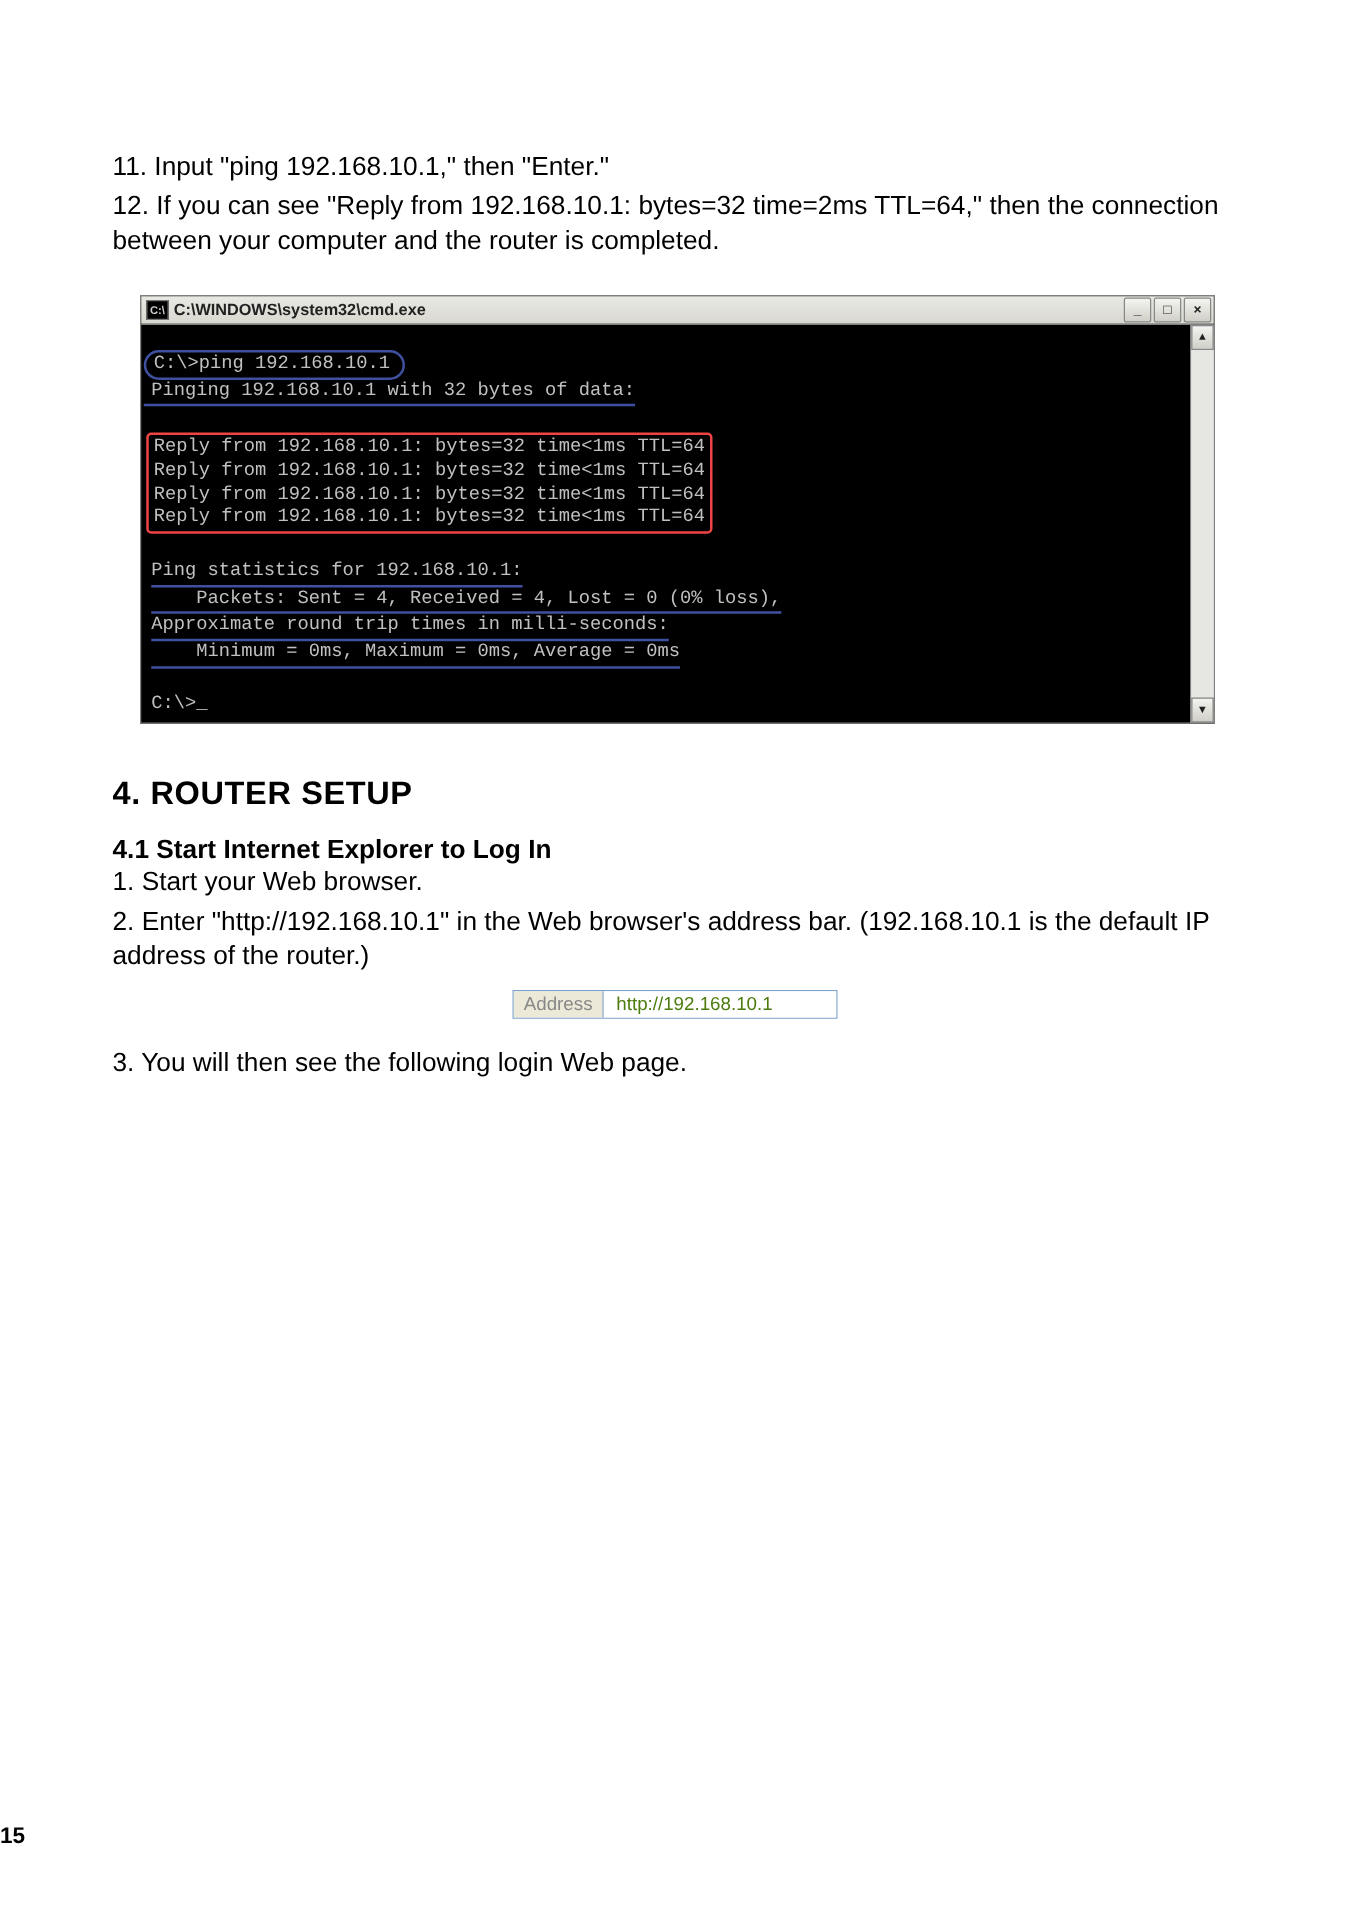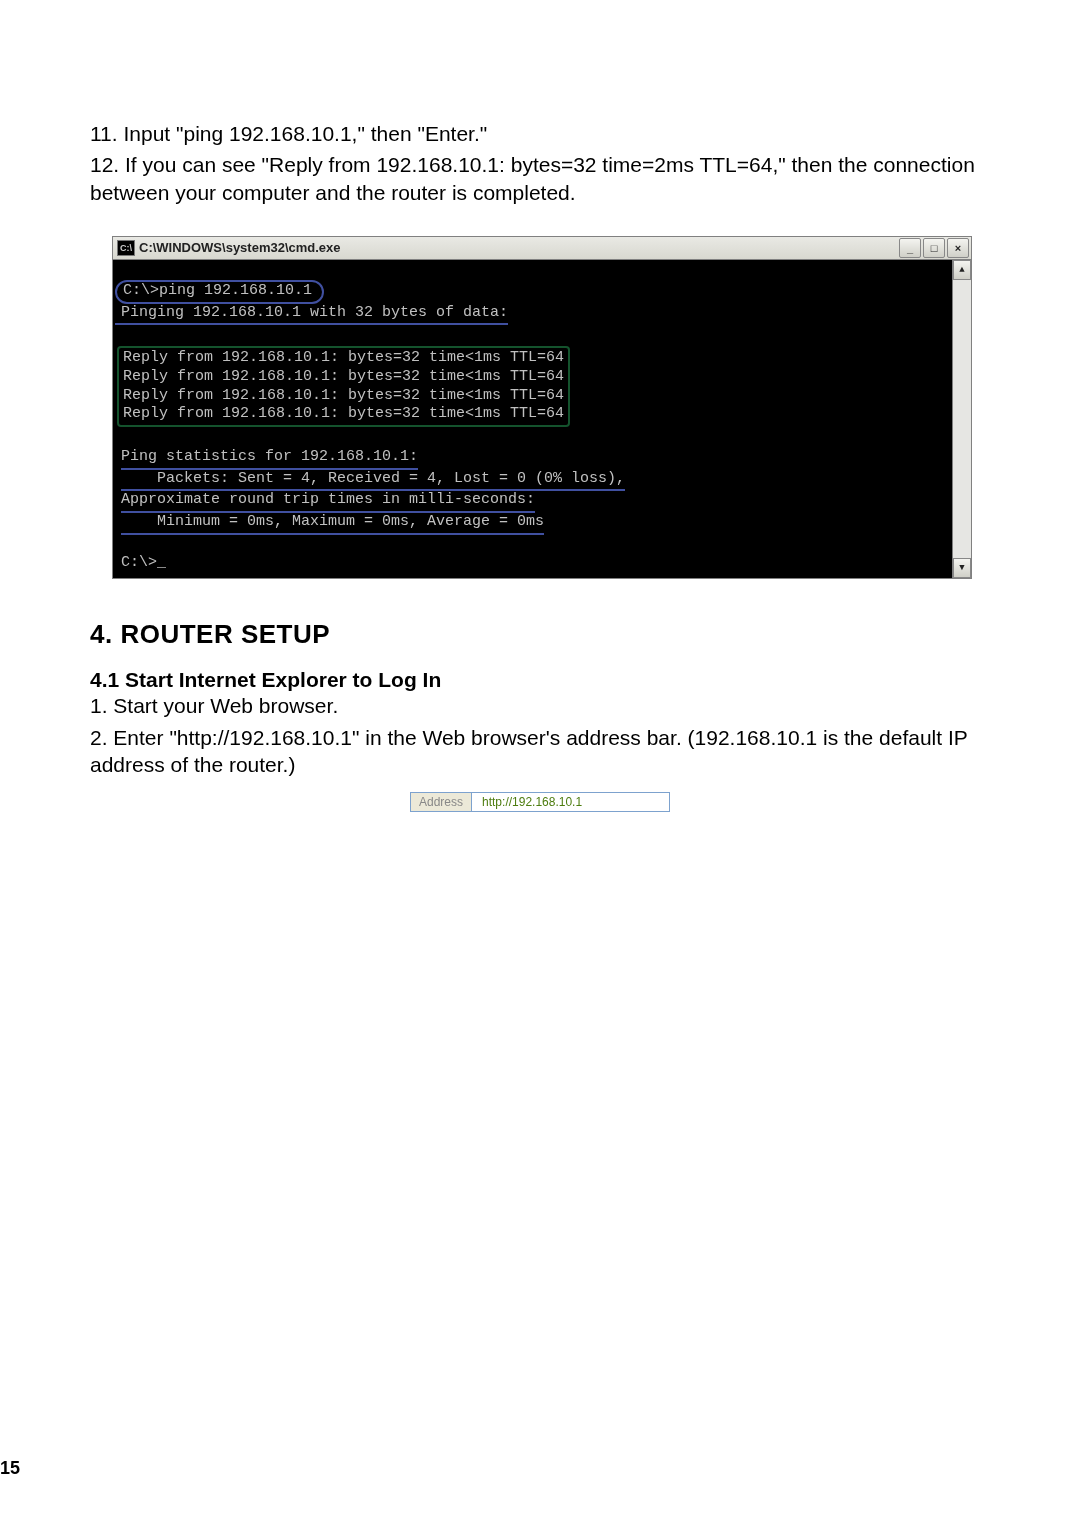--- a/index.html
+++ b/index.html
@@ -110,21 +110,21 @@
     display: inline-block;
     border-bottom: 2px solid #4050a0;
     padding-bottom: 1px;
   }
   .hl-line.top-join {
     margin-left: -6px;
     padding-left: 6px;
   }
   .hl-block {
     display: inline-block;
-    border: 2px solid #14532d;
+    border: 2px solid #ef4444;
     border-radius: 4px;
     padding: 1px 4px 1px 4px;
     margin: 2px 0 2px -4px;
     white-space: pre;
   }
   h2.section-heading {
     font-size: 26px;
     font-weight: bold;
     margin: 30px 0 18px 0;
     letter-spacing: 0.5px;
@@ -133,21 +133,21 @@
     font-size: 21px;
     font-weight: bold;
     margin: 0 0 0 0;
   }
   .address-bar {
     margin: 14px auto 22px auto;
     width: 258px;
     display: flex;
     border: 1px solid #7da2ce;
     font-family: Tahoma, Arial, sans-serif;
-    font-size: 12px;
+    font-size: 15px;
   }
   .address-label {
     background: #ece9d8;
     color: #888;
     padding: 2px 8px;
     border-right: 1px solid #7da2ce;
   }
   .address-value {
     flex: 1;
     background: #fff;
@@ -208,15 +208,16 @@
   <p class="subheading">4.1 Start Internet Explorer to Log In</p>
 
   <p class="body-text">1. Start your Web browser.</p>
   <p class="body-text">2. Enter "http://192.168.10.1" in the Web browser's address bar. (192.168.10.1 is the default IP address of the router.)</p>
 
   <div class="address-bar">
     <div class="address-label">Address</div>
     <div class="address-value">http://192.168.10.1</div>
   </div>
 
+  <p class="body-text">3. You will then see the following login Web page.</p>
 
   <div class="page-number">15</div>
 </div>
 
 </body></html>

